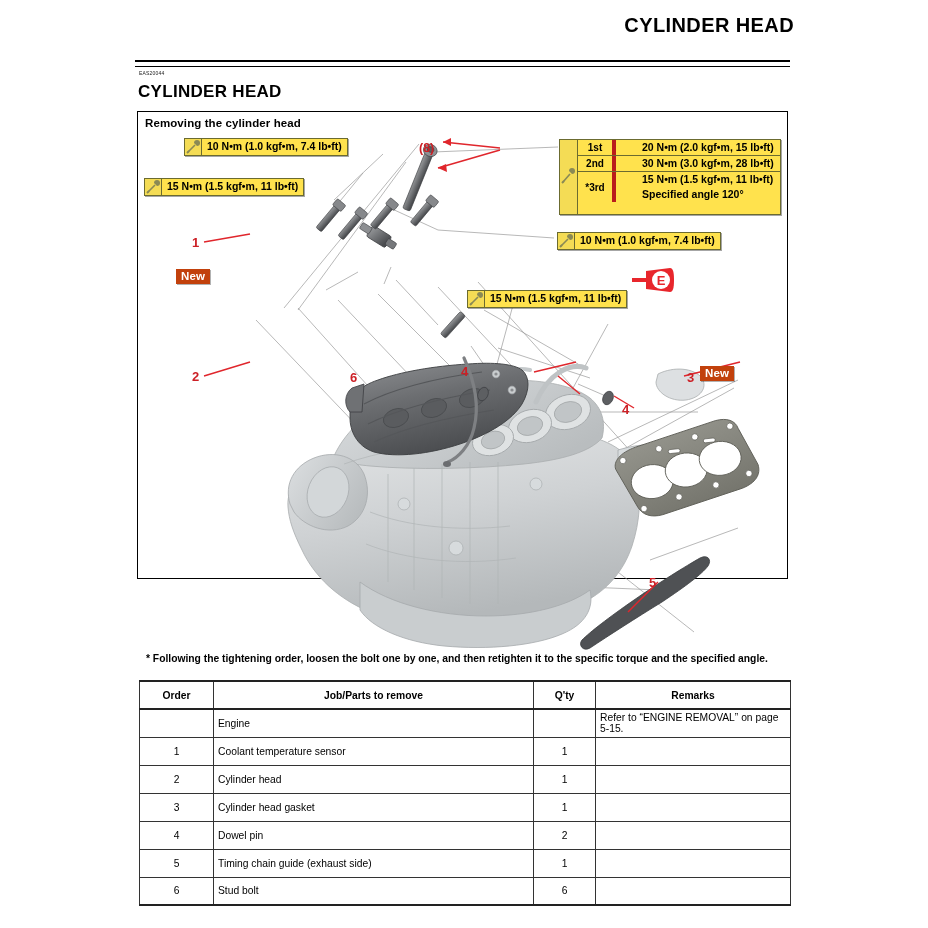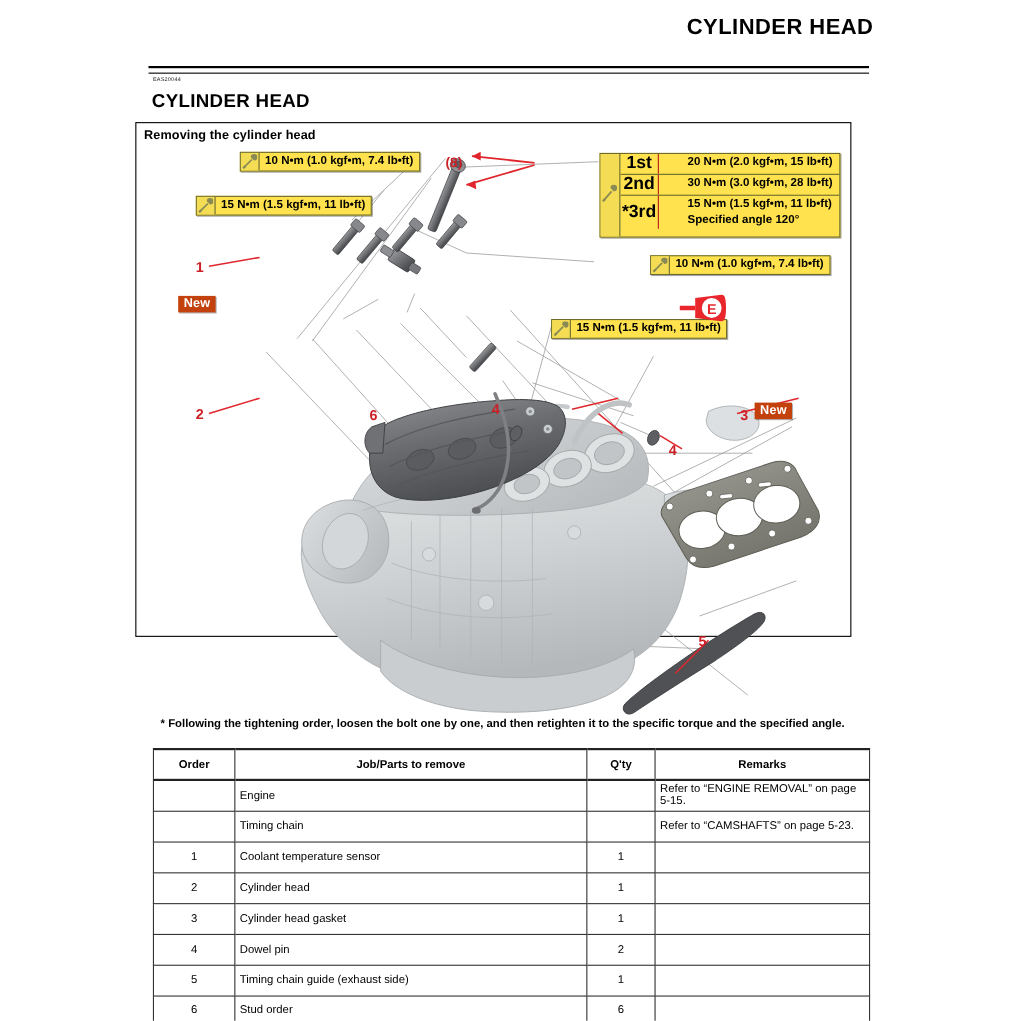--- a/index.html
+++ b/index.html
@@ -16,49 +16,49 @@
   #hdr-rule{position:absolute;left:135px;top:60px;width:655px;height:4px;
        border-top:2px solid #000;border-bottom:1px solid #000;}
 
   
   #sec-code{position:absolute;left:139px;top:70px;font-size:5px;
        letter-spacing:.2px;color:#1a1a1a;}
   #sec-title{position:absolute;left:138px;top:82px;font-size:17px;
        font-weight:bold;letter-spacing:.3px;}
 
   
-  #panel{position:absolute;left:123px;top:111px;width:651px;height:468px;
+  #panel{position:absolute;left:137px;top:111px;width:651px;height:468px;
        border:1px solid #000;background:#fff;box-sizing:border-box;}
   #panel-title{position:absolute;left:7px;top:5px;font-size:11.5px;
        font-weight:bold;letter-spacing:.1px;}
 
   
   #art{position:absolute;left:0;top:0;width:649px;height:562px;}
 
   
   .tq{position:absolute;display:flex;align-items:stretch;
       border:1px solid #6b6b30;background:#ffe24d;
-      box-shadow:1px 1px 0 rgba(0,0,0,.35);margin-left:48px;}
+      box-shadow:1px 1px 0 rgba(0,0,0,.35);}
   .tq .wr{width:16px;border-right:1px solid #6b6b30;position:relative;
       background:#f4dc55;}
   .tq .wr svg{position:absolute;left:1px;top:1px;}
   .tq .tx{padding:1px 5px 2px 5px;font-size:10.5px;font-weight:bold;
       white-space:nowrap;line-height:13px;}
 
   
   #tq-stack{position:absolute;left:421px;top:27px;display:flex;
       border:1px solid #6b6b30;background:#ffe24d;
       box-shadow:1px 1px 0 rgba(0,0,0,.35);}
   #tq-stack .wr{width:17px;border-right:1px solid #6b6b30;position:relative;
       background:#f4dc55;}
   #tq-stack .rows{display:flex;flex-direction:column;}
   #tq-stack .r{display:flex;border-bottom:1px solid #6b6b30;}
   #tq-stack .r:last-child{border-bottom:none;}
-  #tq-stack .stg{width:34px;border-right:1px solid #b91c1c;
-      font-size:16px;font-weight:bold;text-align:center;
+  #tq-stack .stg{width:34px;border-right:4px solid #b91c1c;
+      font-size:10px;font-weight:bold;text-align:center;
       display:flex;align-items:center;justify-content:center;}
   #tq-stack .vals{padding:0 6px;}
   #tq-stack .vals div{font-size:10.5px;font-weight:bold;line-height:15px;
       white-space:nowrap;margin-left:20px;}
 
   
   .cn{position:absolute;font-size:13px;font-weight:bold;color:#cc2026;}
   .cn8{position:absolute;font-size:12.5px;font-weight:bold;color:#cc2026;}
 
   
@@ -447,26 +447,20 @@
     </tr>
   </thead>
   <tbody id="ptable-body">
       <tr>
         <td class="c"></td>
         <td class="l">Engine</td>
         <td class="c"></td>
         <td class="l">Refer to “ENGINE REMOVAL” on page 5-15.</td>
       </tr>
       <tr>
-        <td class="c"></td>
-        <td class="l">Timing chain</td>
-        <td class="c"></td>
-        <td class="l">Refer to “CAMSHAFTS” on page 5-23.</td>
-      </tr>
-      <tr>
         <td class="c">1</td>
         <td class="l">Coolant temperature sensor</td>
         <td class="c">1</td>
         <td class="l"></td>
       </tr>
       <tr>
         <td class="c">2</td>
         <td class="l">Cylinder head</td>
         <td class="c">1</td>
         <td class="l"></td>
@@ -484,18 +478,18 @@
         <td class="l"></td>
       </tr>
       <tr>
         <td class="c">5</td>
         <td class="l">Timing chain guide (exhaust side)</td>
         <td class="c">1</td>
         <td class="l"></td>
       </tr>
       <tr>
         <td class="c">6</td>
-        <td class="l">Stud order</td>
+        <td class="l">Stud bolt</td>
         <td class="c">6</td>
         <td class="l"></td>
       </tr>
     </tbody>
 </table>
 
 </body></html>

